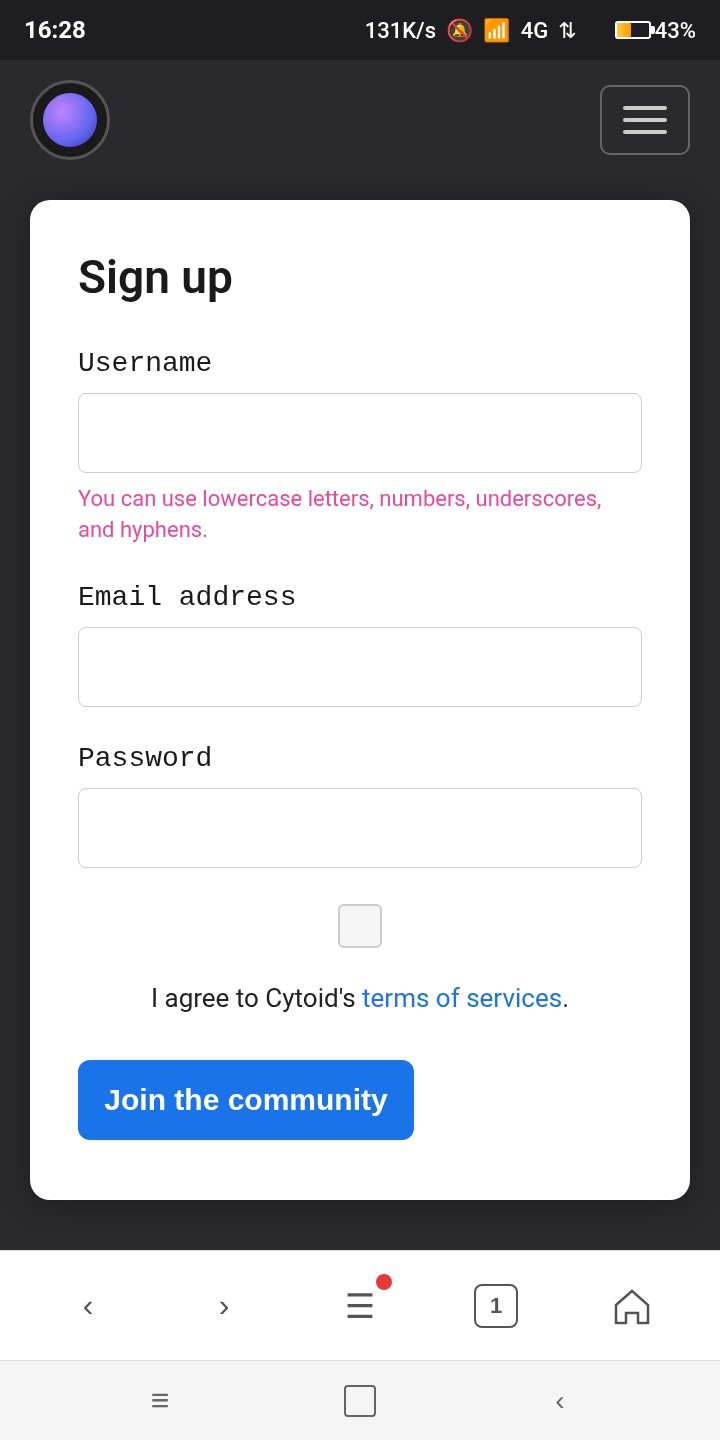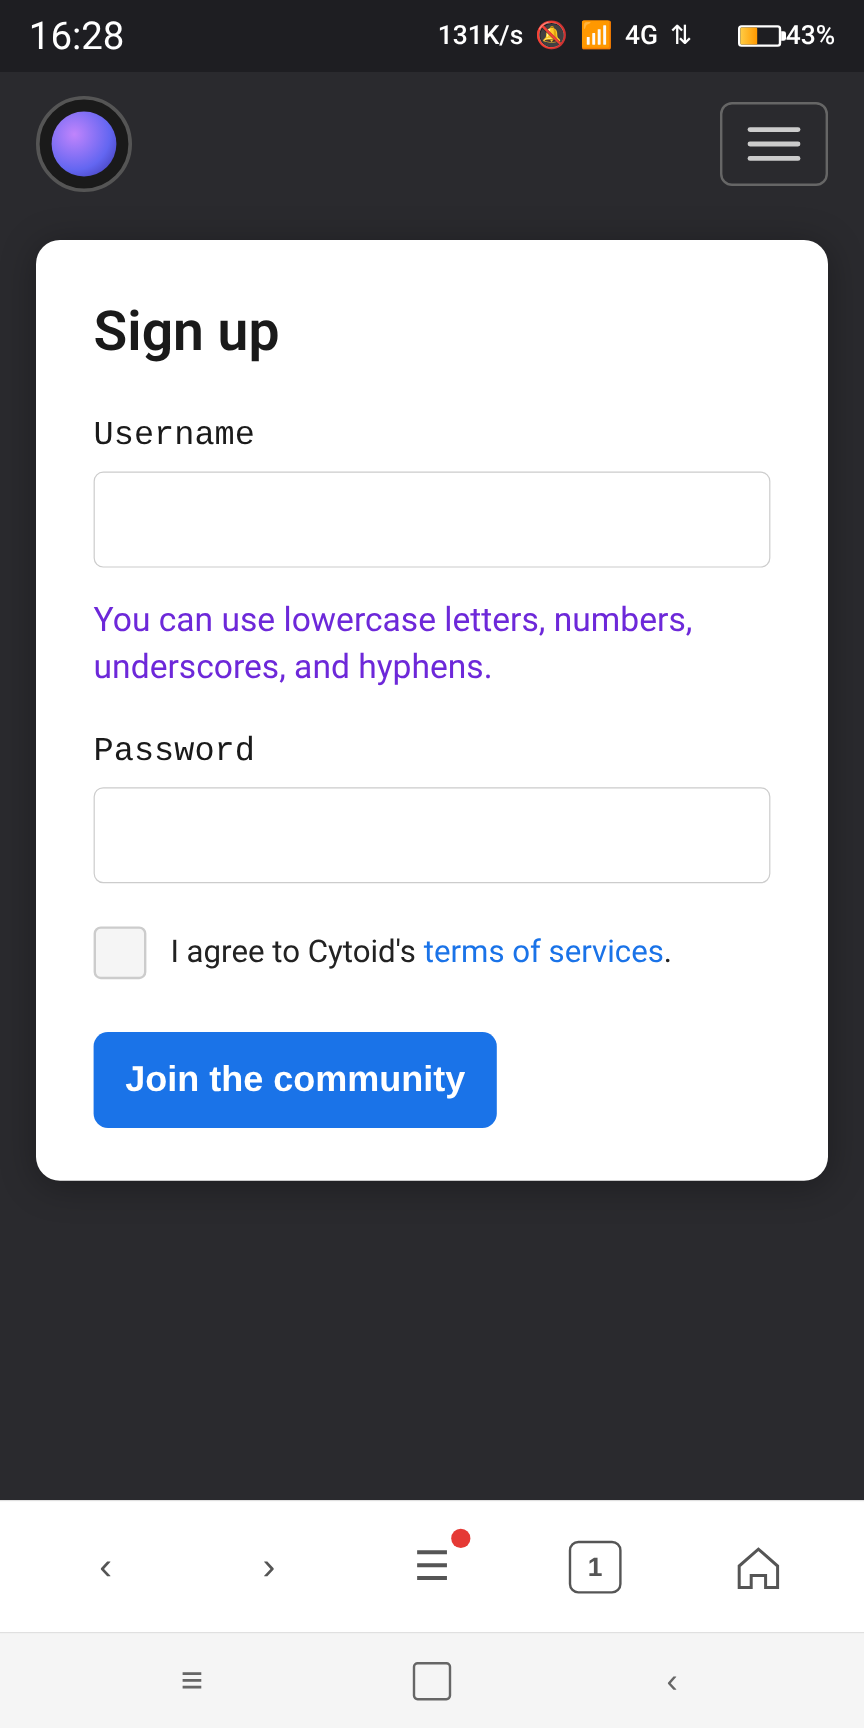--- a/index.html
+++ b/index.html
@@ -20,22 +20,22 @@
       background-color: #1e1e22;
       display: flex;
       align-items: center;
       justify-content: space-between;
       padding: 0 24px;
       color: #ffffff;
       font-size: 26px;
       font-weight: 500;
     }
     .status-left {
-      font-size: 32px;
-      font-weight: 400;
+      font-size: 24px;
+      font-weight: 700;
     }
     .status-right {
       display: flex;
       align-items: center;
       gap: 10px;
       font-size: 22px;
     }
     .battery-icon {
       display: inline-flex;
       align-items: center;
@@ -121,21 +121,21 @@
       padding: 20px 30px 40px;
       display: flex;
       flex-direction: column;
       align-items: center;
     }
 
     
     .form-card {
       background: #ffffff;
       border-radius: 20px;
-      padding: 50px 48px 44px;
+      padding: 50px 48px 60px;
       width: 100%;
       max-width: 680px;
       box-shadow: 0 4px 30px rgba(0,0,0,0.3);
     }
 
     .form-title {
       font-size: 46px;
       font-weight: 600;
       color: #1a1a1a;
       margin-bottom: 44px;
@@ -160,33 +160,34 @@
       border: 1.5px solid #cccccc;
       border-radius: 8px;
       padding: 0 20px;
       font-size: 26px;
       color: #333;
       outline: none;
       background: #fff;
     }
 
     .field-hint {
-      font-size: 28px;
-      color: #6d28d9;
-      margin-top: 24px;
+      font-size: 22px;
+      color: #ec4899;
+      margin-top: 11px;
       line-height: 1.4;
     }
 
     
     .checkbox-row {
       display: flex;
       align-items: center;
-      gap: 20px;
+      gap: 32px;
       margin-bottom: 44px;
       margin-top: 8px;
+      flex-direction: column;
     }
     .checkbox-box {
       width: 44px;
       height: 44px;
       border: 2px solid #cccccc;
       border-radius: 6px;
       background: #f5f5f5;
       flex-shrink: 0;
       cursor: pointer;
     }
@@ -328,20 +329,24 @@
   <div class="form-card">
 
     <h1 class="form-title">Sign up</h1>
 
     <div class="field-group">
       <label class="field-label">Username</label>
       <input class="field-input" type="text" placeholder="" style="">
       <p class="field-hint">You can use lowercase letters, numbers, underscores, and hyphens.</p>
     </div>
 
+    <div class="field-group">
+      <label class="field-label">Email address</label>
+      <input class="field-input" type="email" placeholder="" style="">
+    </div>
 
     <div class="field-group">
       <label class="field-label">Password</label>
       <input class="field-input" type="password" placeholder="" style="">
     </div>
 
     <div class="checkbox-row">
       <div class="checkbox-box"></div>
       <span class="checkbox-label">
         <span>I agree to Cytoid's </span><a class="terms-link">terms of services</a><span>.</span>

